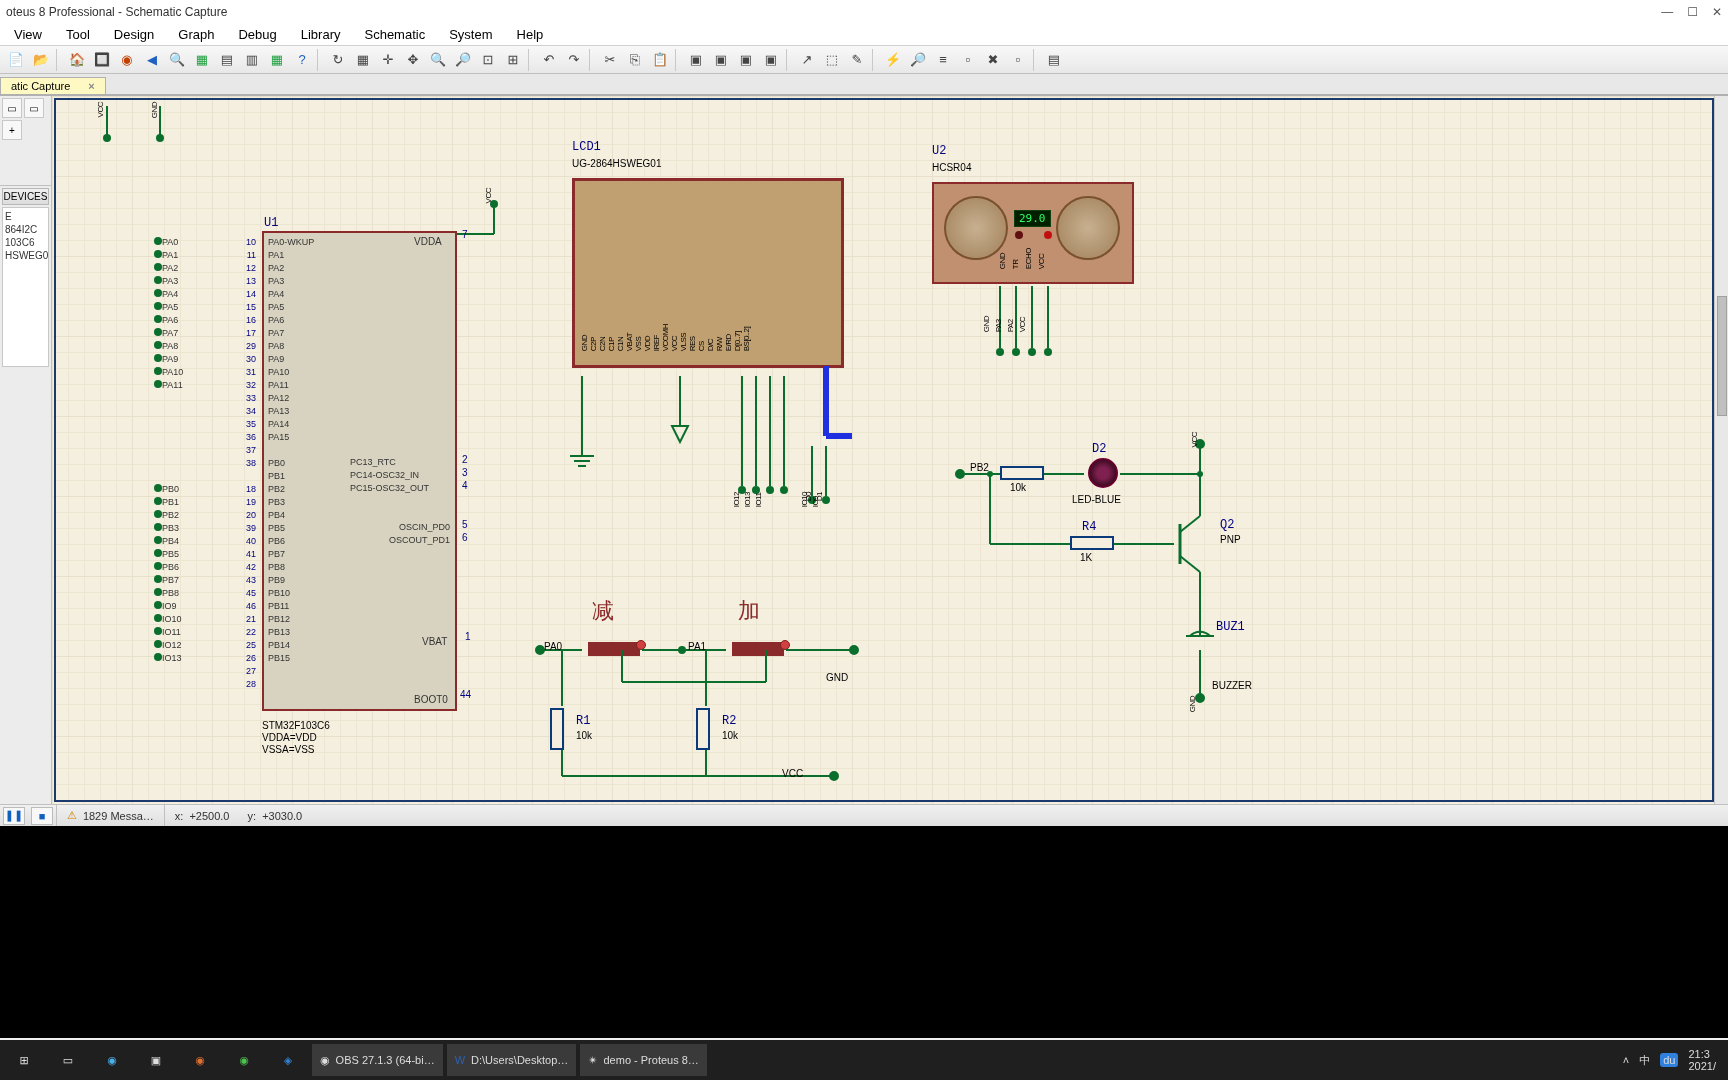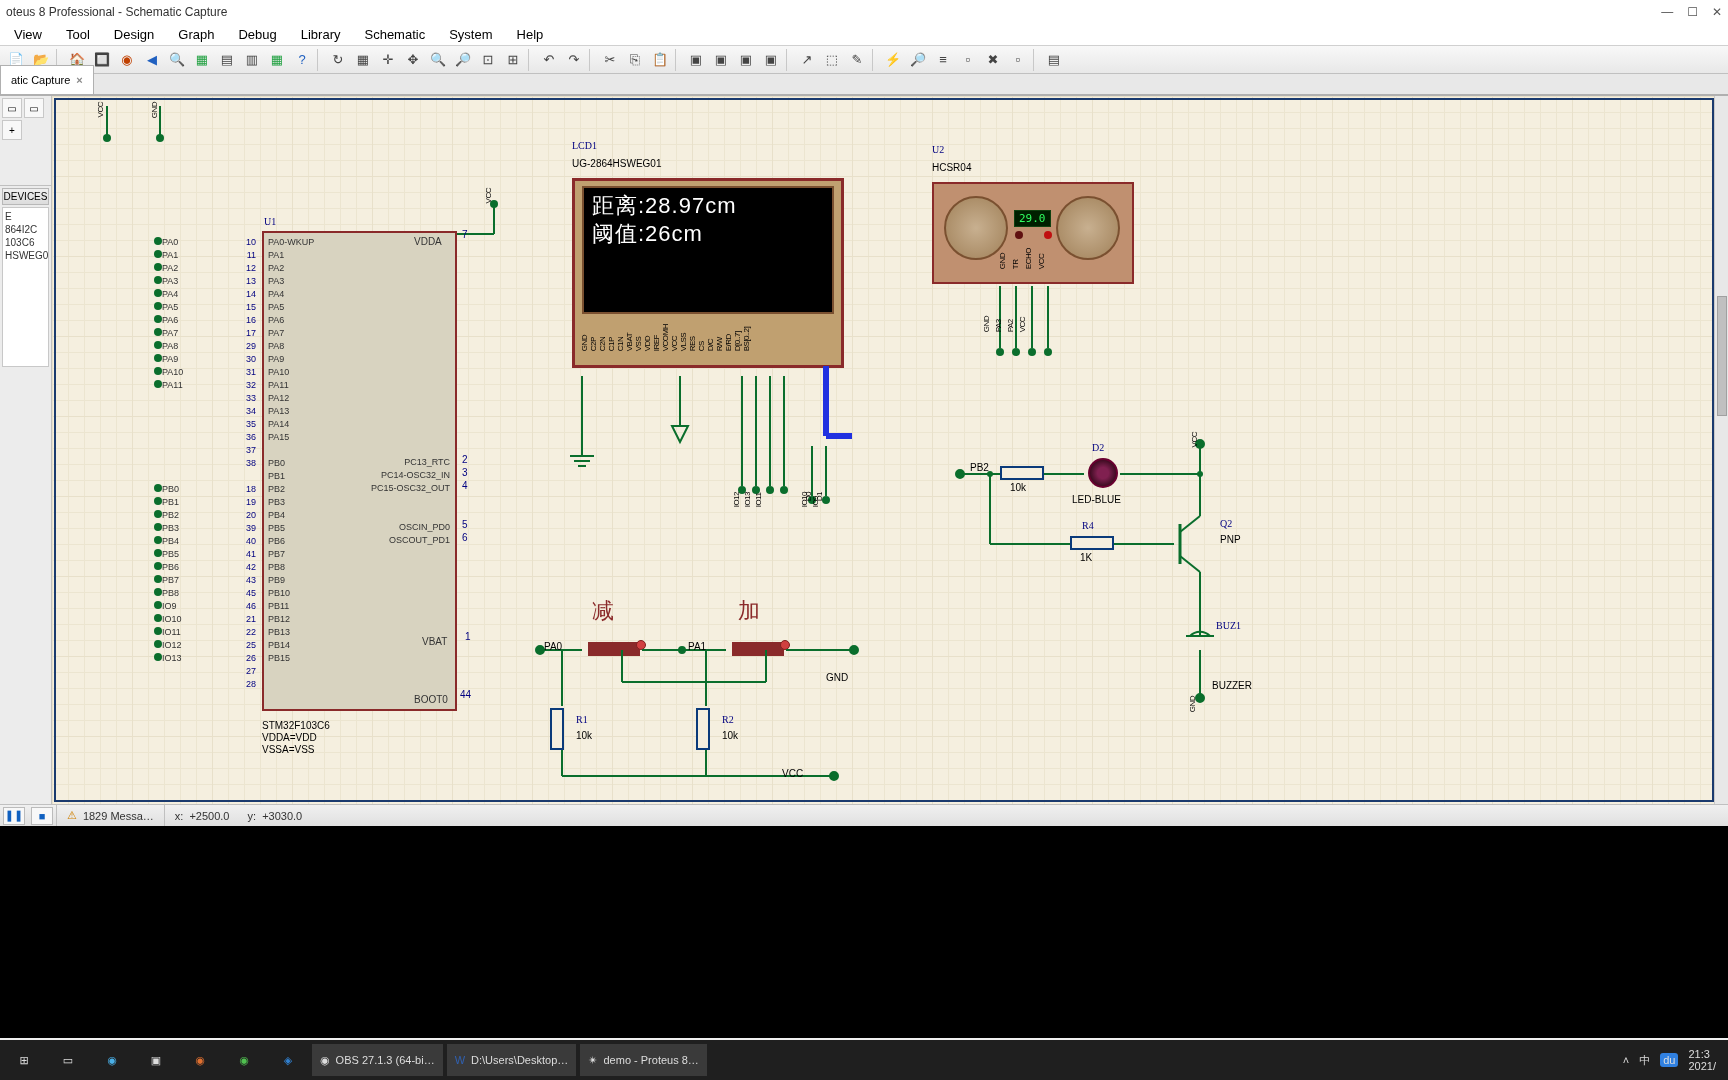--- a/index.html
+++ b/index.html
@@ -13,21 +13,21 @@
 .menubar { height: 22px; background: #fff; display: flex; align-items: center; padding: 0 4px; gap: 4px; border-bottom: 1px solid #d0d0d0; }
 .menubar span { font-size: 13px; padding: 2px 10px; cursor: default; }
 
 
 .toolbar { height: 28px; background: linear-gradient(#f8f8f8,#e8e8e8); border-bottom: 1px solid #c0c0c0; display: flex; align-items: center; padding: 0 4px; gap: 1px; }
 .tbtn { width: 24px; height: 24px; display: flex; align-items: center; justify-content: center; border: 1px solid transparent; font-size: 13px; color: #444; }
 .tsep { width: 6px; height: 22px; border-left: 1px solid #c8c8c8; margin: 0 2px; }
 
 
 .tabstrip { height: 22px; background: #e8e8e8; display: flex; align-items: flex-end; border-bottom: 2px solid #b0b0b0; }
-.tab { background: #ffffff; border: 1px solid #b0b0b0; border-bottom: none; padding: 8px 10px; font-size: 11px; display: flex; align-items: center; gap: 6px; }
+.tab { background: #fef9c3; border: 1px solid #b0b0b0; border-bottom: none; padding: 2px 10px; font-size: 11px; display: flex; align-items: center; gap: 18px; }
 .tab .close { color: #888; font-weight: bold; }
 
 
 .main { display: flex; height: 708px; }
 .left-tools { width: 52px; background: #ececec; border-right: 1px solid #c0c0c0; display: flex; flex-direction: column; }
 .modebox { height: 90px; border-bottom: 1px solid #c0c0c0; display: flex; flex-wrap: wrap; padding: 2px; gap: 2px; align-content: flex-start; }
 .modebox .mbtn { width: 20px; height: 20px; border: 1px solid #c8c8c8; background: #f8f8f8; font-size: 10px; display: flex; align-items: center; justify-content: center; }
 .devices-head { background: linear-gradient(#f0f0f0,#dcdcdc); font-size: 10px; text-align: center; padding: 2px 0; border: 1px solid #b8b8b8; margin: 2px; }
 .devices-list { font-size: 10px; color: #333; padding: 2px 2px; line-height: 13px; overflow: hidden; white-space: nowrap; background: #fff; margin: 0 2px; border: 1px solid #c8c8c8; height: 160px; }
 .devices-list div:first-child { background: #cce4ff; }
@@ -37,21 +37,21 @@
   linear-gradient(#e8e0ca 1px, transparent 1px),
   linear-gradient(90deg, #e8e0ca 1px, transparent 1px),
   linear-gradient(#ece5d0 1px, transparent 1px),
   linear-gradient(90deg, #ece5d0 1px, transparent 1px);
   background-size: 80px 80px, 80px 80px, 16px 16px, 16px 16px;
   position: relative;
 }
 .canvas-border { position: absolute; top: 2px; left: 2px; right: 14px; bottom: 2px; border: 2px solid #1a3a6e; }
 
 
-.comp-label { font-family: Liberation Serif, serif; font-size: 10px; color: #000080; position: absolute; }
+.comp-label { font-family: Liberation Mono, monospace; font-size: 12px; color: #000080; position: absolute; }
 .small-label { font-family: Arial, sans-serif; font-size: 10px; color: #000; position: absolute; }
 .wire-g { stroke: #0a6e2c; stroke-width: 2; fill: none; }
 .wire-b { stroke: #2030e0; stroke-width: 6; fill: none; }
 .node { fill: #0a6e2c; }
 .term { fill: #0a6e2c; }
 
 
 .lcd-frame { position: absolute; border: 3px solid #8a2a2a; background: #c0a070; }
 .lcd-screen { position: absolute; background: #000; border: 2px solid #7a5030; }
 .lcd-text { color: #fff; font-family: "SimSun","NSimSun",monospace; font-size: 22px; line-height: 28px; padding: 4px 8px; letter-spacing: 1px; }
@@ -248,40 +248,34 @@
             <circle cx="6" cy="369" r="4"></circle>
             <circle cx="6" cy="382" r="4"></circle>
             <circle cx="6" cy="395" r="4"></circle>
           <circle cx="6" cy="408" r="4"></circle>
             <circle cx="6" cy="421" r="4"></circle>
         </g>
       </svg>
 
       <div class="chip-inner-label" style="position:absolute;top:140px;left:362px">VDDA</div>
       <div class="small-label" style="top:133px;left:410px;color:#000080">7</div>
-      <div style="position:absolute;top:360px;left:298px;font-size:9px;color:#333;text-align:right;width:100px;line-height:13px">
+      <div style="position:absolute;top:360px;left:298px;font-size:9px;color:#333;width:100px;line-height:13px">
         PC13_RTC<br>PC14-OSC32_IN<br>PC15-OSC32_OUT
       </div>
       <div class="small-label" style="top:357px;left:410px;color:#000080;line-height:13px">2<br>3<br>4</div>
       <div style="position:absolute;top:425px;left:310px;font-size:9px;color:#333;text-align:right;width:88px;line-height:13px">OSCIN_PD0<br>OSCOUT_PD1</div>
       <div class="small-label" style="top:422px;left:410px;color:#000080;line-height:13px">5<br>6</div>
       <div class="chip-inner-label" style="position:absolute;top:540px;left:370px">VBAT</div>
       <div class="small-label" style="top:535px;left:413px;color:#000080">1</div>
       <div class="chip-inner-label" style="position:absolute;top:598px;left:362px">BOOT0</div>
       <div class="small-label" style="top:593px;left:408px;color:#000080">44</div>
 
       <div class="comp-label" style="top:44px;left:520px">LCD1</div>
       <div class="small-label" style="top:62px;left:520px">UG-2864HSWEG01</div>
       <div class="lcd-frame" style="top:82px;left:520px;width:272px;height:190px"></div>
-      <div class="lcd-screen" style="top:90px;left:530px;width:252px;height:128px">
-        <div class="lcd-text">
-          <div>距离:28.97cm</div>
-          <div>阈值:26cm</div>
-        </div>
-      </div>
 
       <div style="position:absolute;top:228px;left:528px;display:flex;gap:0px">
         <span class="rot90">GND</span>
           <span class="rot90">C2P</span>
           <span class="rot90">C2N</span>
         <span class="rot90">C1P</span>
           <span class="rot90">C1N</span>
           <span class="rot90">VBAT</span>
         <span class="rot90">VSS</span>
           <span class="rot90">VDD</span>

